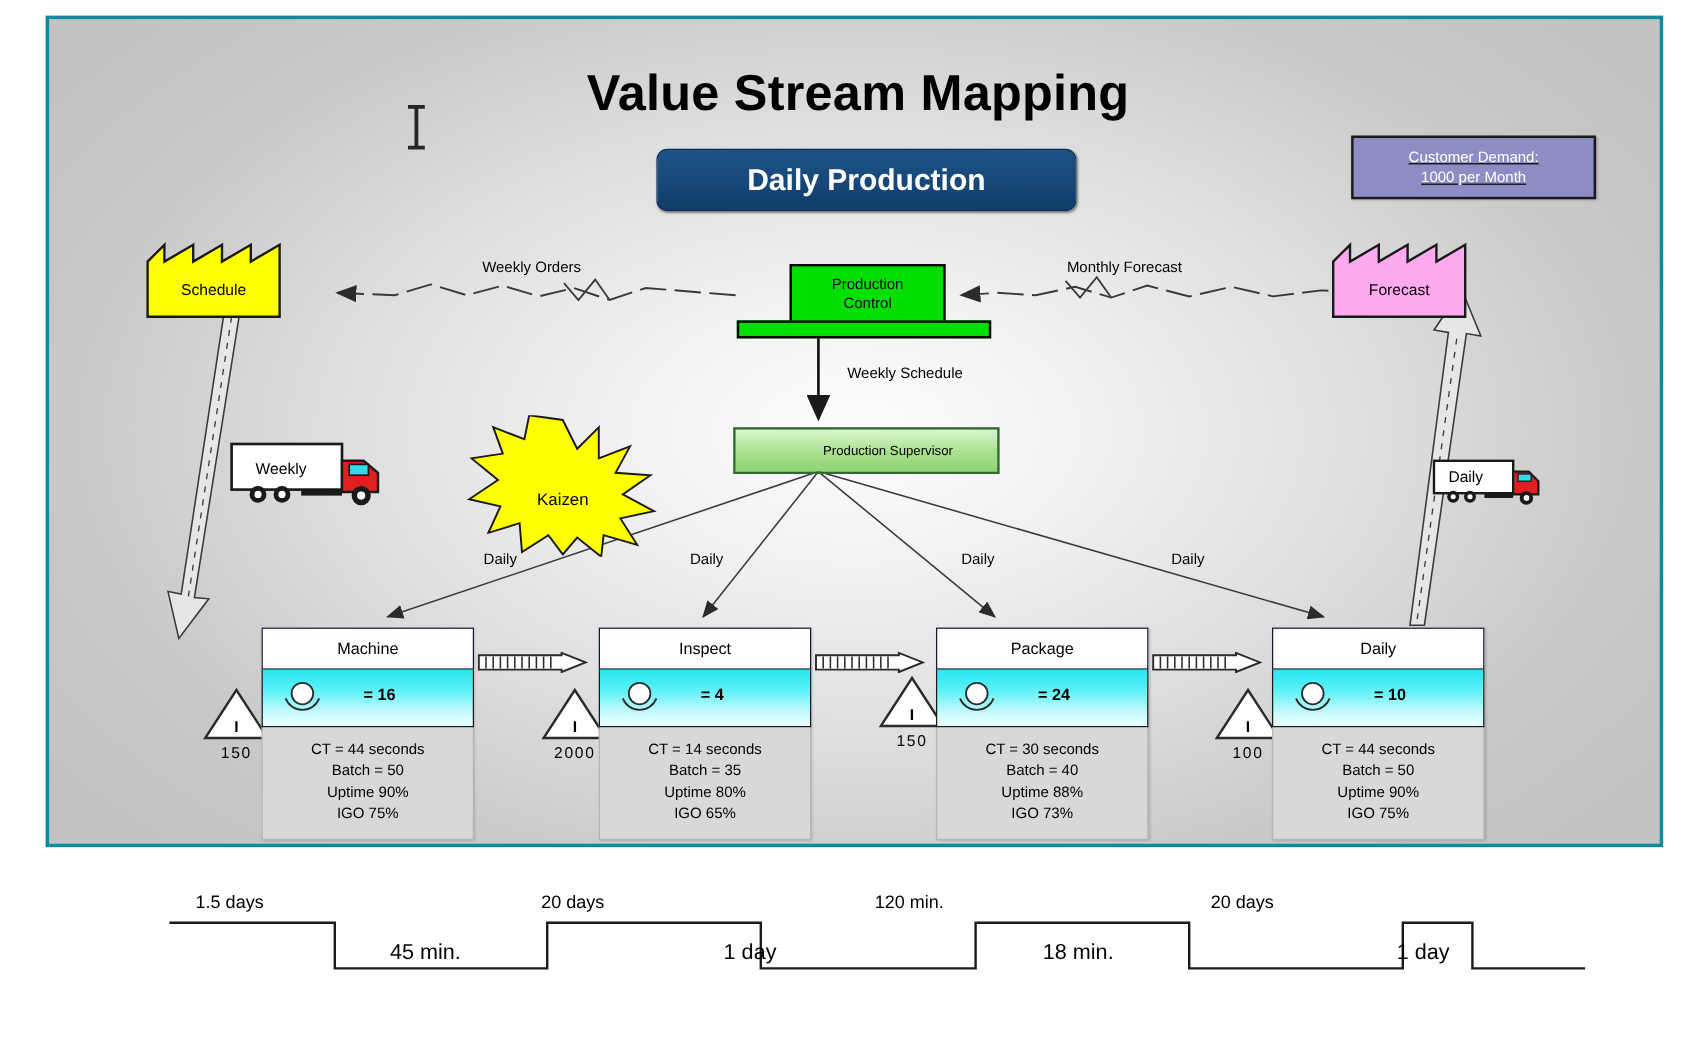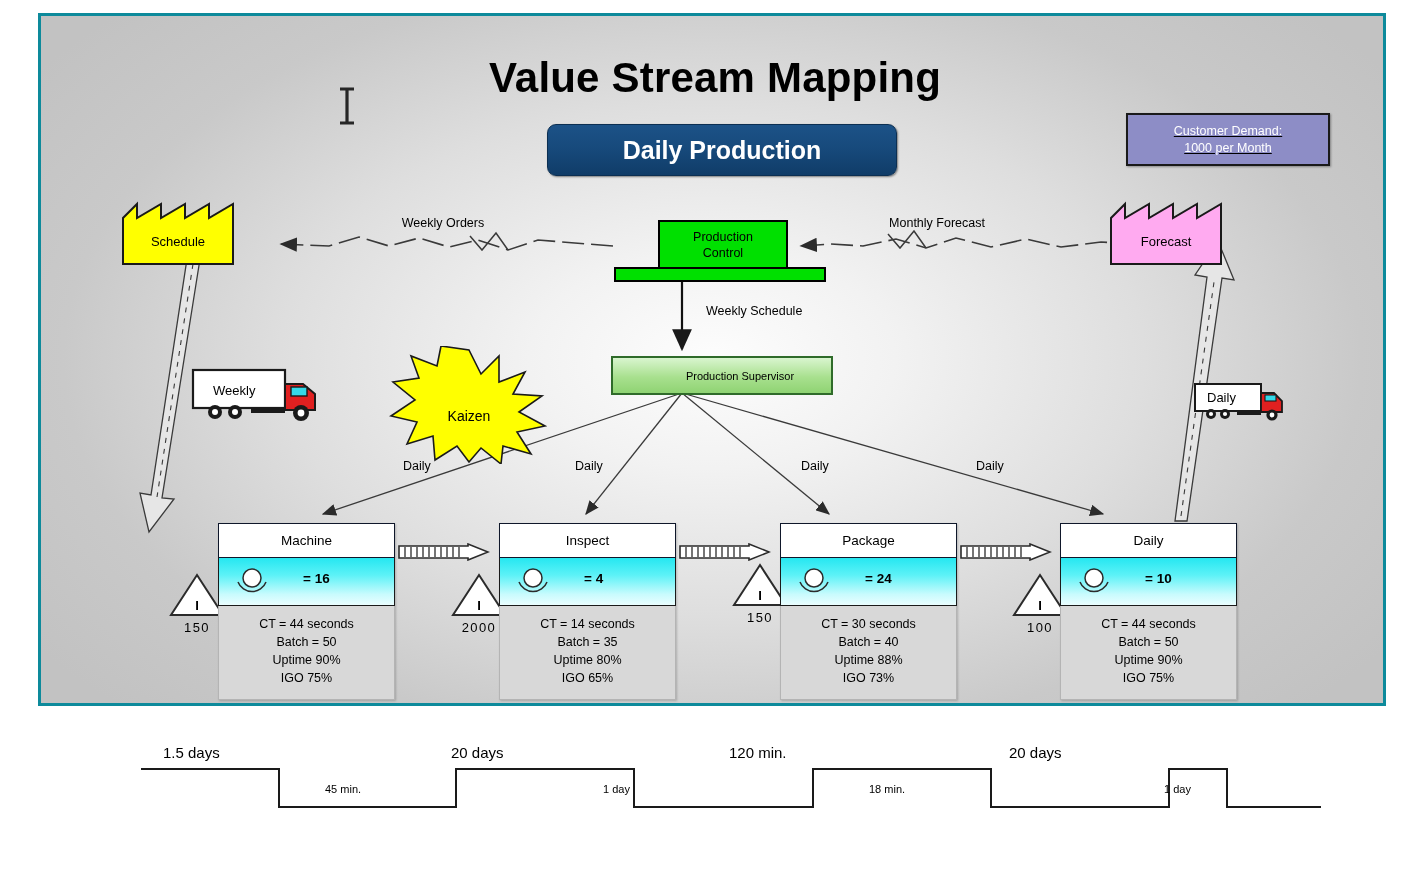--- a/index.html
+++ b/index.html
@@ -90,21 +90,21 @@
   .inv{position:absolute;width:56px;}
   .inv svg{display:block;}
   .inv .inv-qty{text-align:center;font-size:13px;letter-spacing:1.4px;margin-top:2px;}
 
   
   .push{position:absolute;width:92px;height:18px;}
 
   
   #timeline{position:absolute;left:100px;top:735px;width:1180px;height:66px;}
   .tl-top{position:absolute;font-size:15px;}
-  .tl-bot{position:absolute;font-size:11px;}
+  .tl-bot{position:absolute;font-size:18px;}
 
   .lbl{font-size:12.5px;}
   .lbl-daily{font-size:12.5px;}
 
   
   .truck{position:absolute;}
   .truck-label{position:absolute;font-size:13px;}
 </style>
 </head>
 <body>

